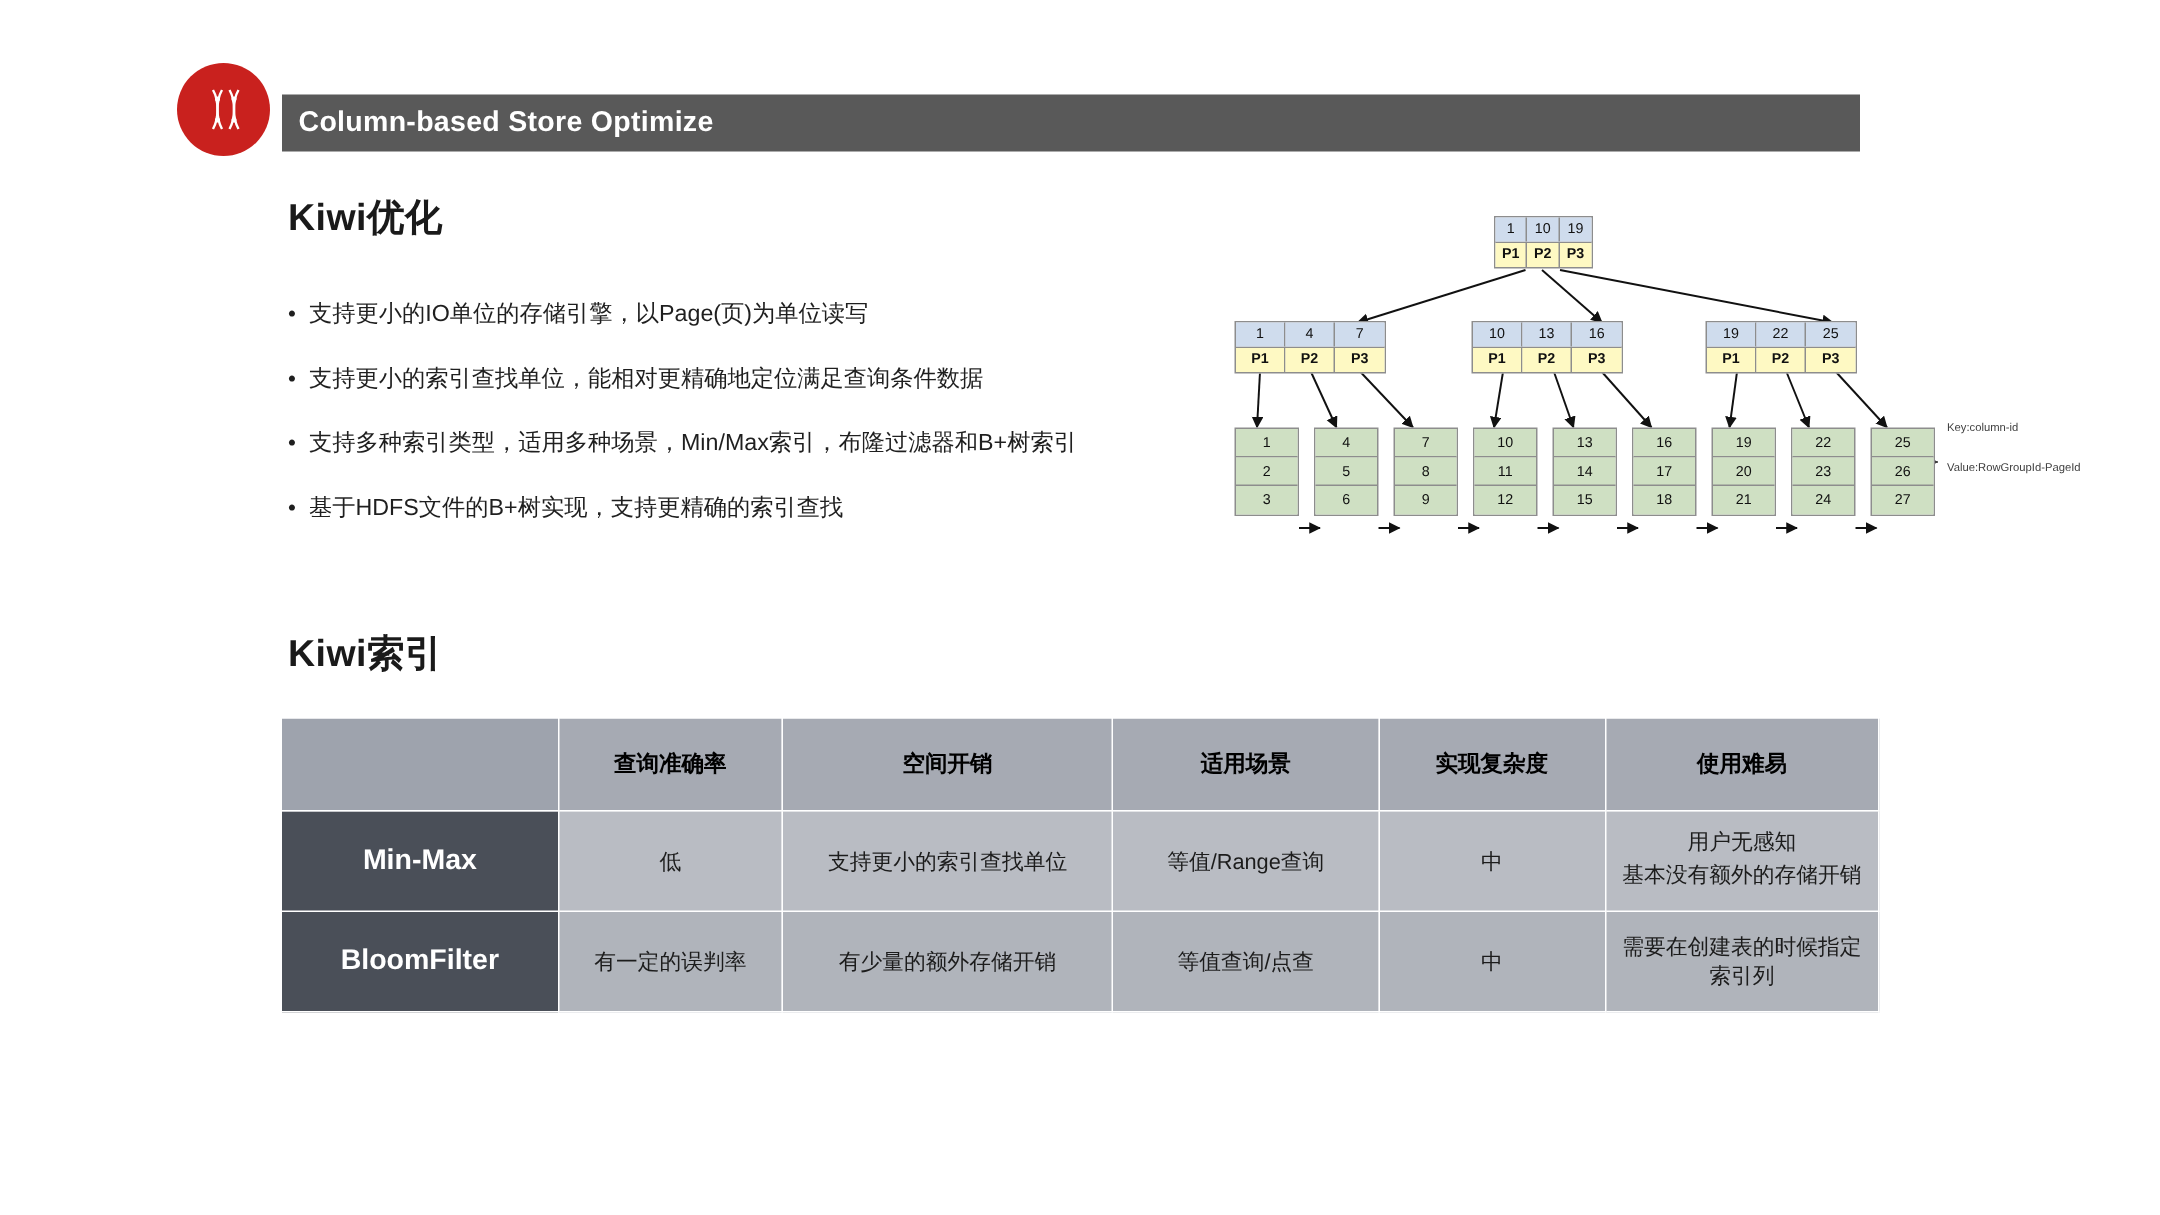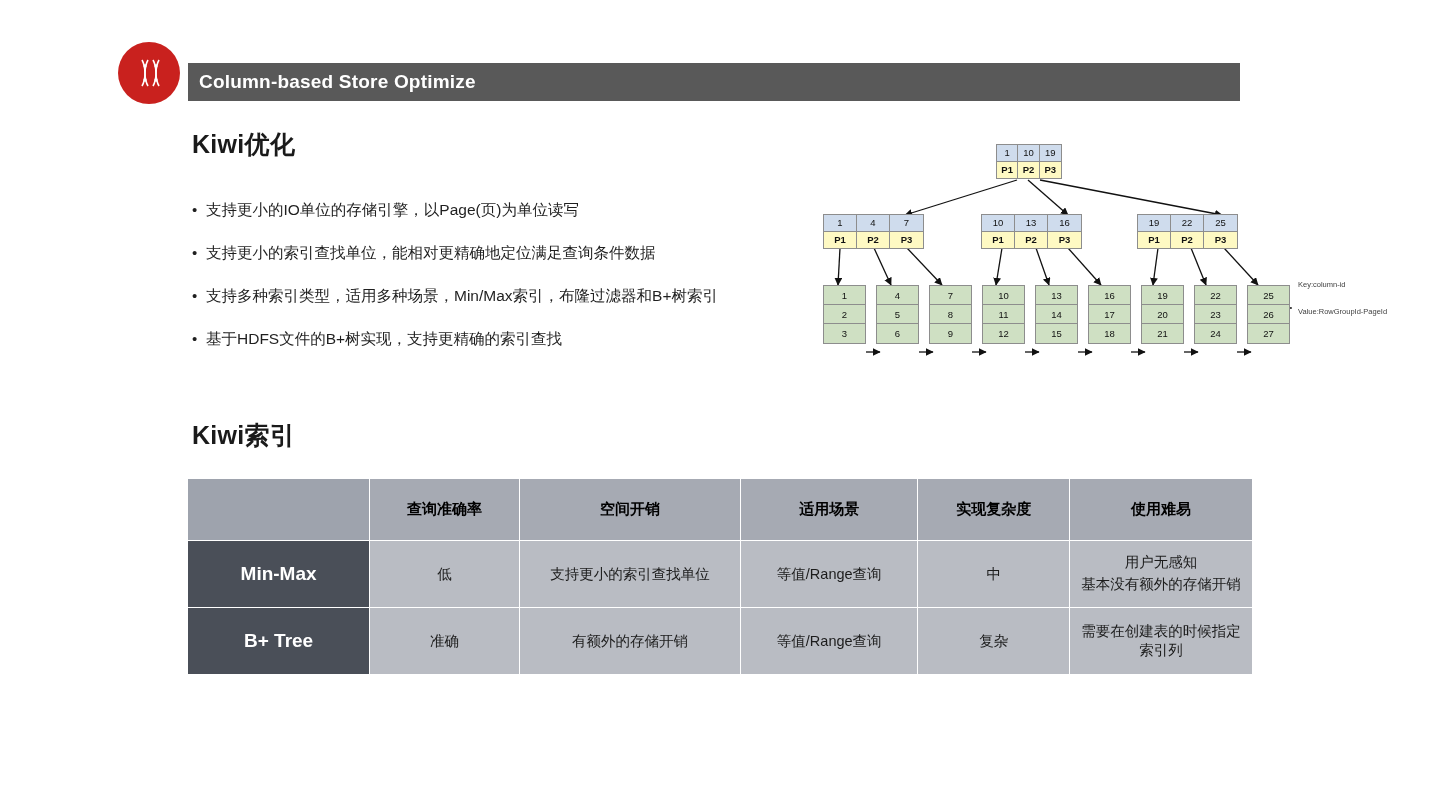--- a/index.html
+++ b/index.html
@@ -382,22 +382,22 @@
       <th class="rowhead">Min-Max</th>
       <td>低</td>
       <td>支持更小的索引查找单位</td>
       <td>等值/Range查询</td>
       <td>中</td>
       <td class="twoline">
         <div>用户无感知</div>
         <div>基本没有额外的存储开销</div>
       </td>
     </tr>
-    <tr>
-      <th class="rowhead">B+ Tree</th>
-      <td>准确</td>
-      <td>有额外的存储开销</td>
-      <td>等值/Range查询</td>
-      <td>复杂</td>
+    <tr class="alt">
+      <th class="rowhead">BloomFilter</th>
+      <td>有一定的误判率</td>
+      <td>有少量的额外存储开销</td>
+      <td>等值查询/点查</td>
+      <td>中</td>
       <td>需要在创建表的时候指定索引列</td>
     </tr>
   </tbody>
 </table>
 
 </body></html>

